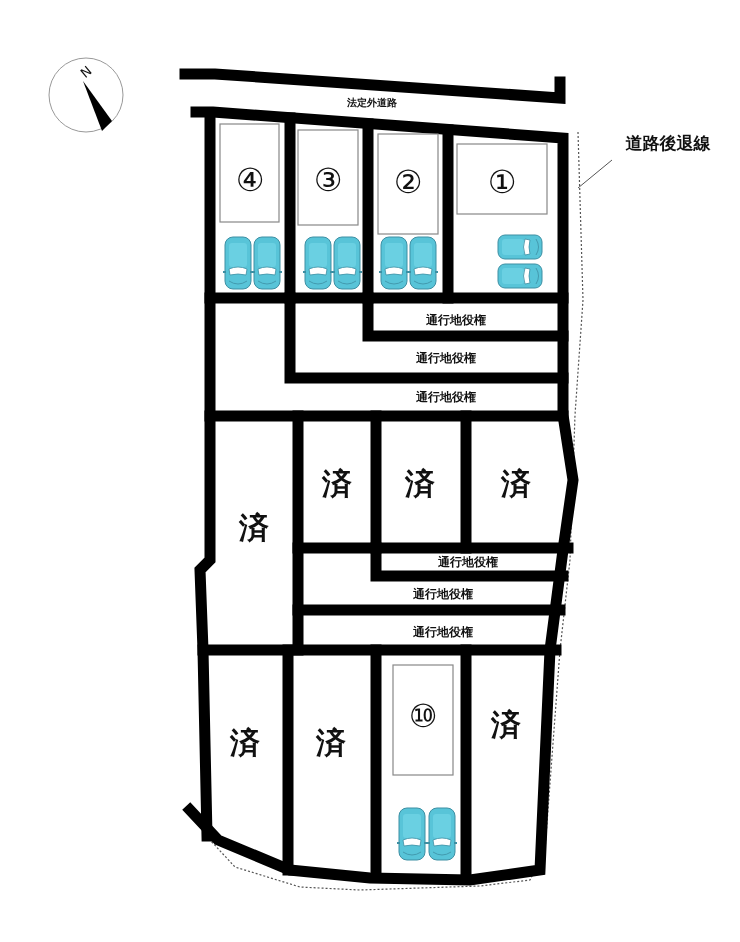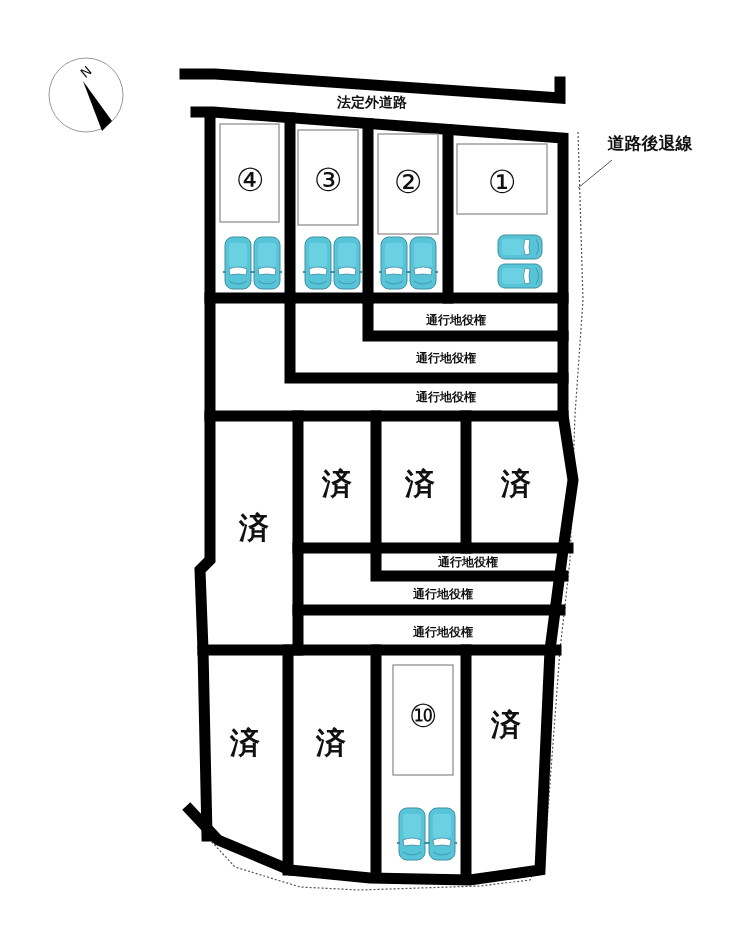--- a/index.html
+++ b/index.html
@@ -57,21 +57,21 @@
     }
     .sold {
       font-size: 30px;
       font-weight: bold;
     }
     .easement {
       font-size: 12px;
       text-align: center;
     }
     .road {
-      font-size: 14px;
+      font-size: 10px;
     }
     .setback-label {
       font-size: 17px;
     }
     .car-body { fill: #58c4d8; stroke: #3d8fa3; stroke-width: 1; }
     .car-glass { fill: #ffffff; stroke: #3d8fa3; stroke-width: 0.8; }
     .car-roof { fill: #6ad0e2; }
   </style>
 </head>
 <body>
@@ -155,21 +155,21 @@
   </g>
   <g>
     <use href="#car-v" x="399" y="808"></use>
     <use href="#car-v" x="429" y="808"></use>
   </g>
 </svg>
 
 <div class="label" style="left:86px;top:72px;font-size:13px;font-weight:normal;transform:translate(-50%,-50%) rotate(-40deg);">N</div>
 
 <div class="label road" style="left:372px;top:103px;">法定外道路</div>
-<div class="label setback-label" style="left:650px;top:143px;">道路後退線</div>
+<div class="label setback-label" style="left:668px;top:143px;">道路後退線</div>
 
 <div class="label lot-num" style="left:250px;top:180px;">④</div>
 <div class="label lot-num" style="left:328px;top:180px;">③</div>
 <div class="label lot-num" style="left:408px;top:182px;">②</div>
 <div class="label lot-num" style="left:502px;top:182px;">①</div>
 
 <div class="label sold" style="left:254px;top:528px;">済</div>
 <div class="label sold" style="left:337px;top:484px;">済</div>
 <div class="label sold" style="left:420px;top:484px;">済</div>
 <div class="label sold" style="left:516px;top:484px;">済</div>

